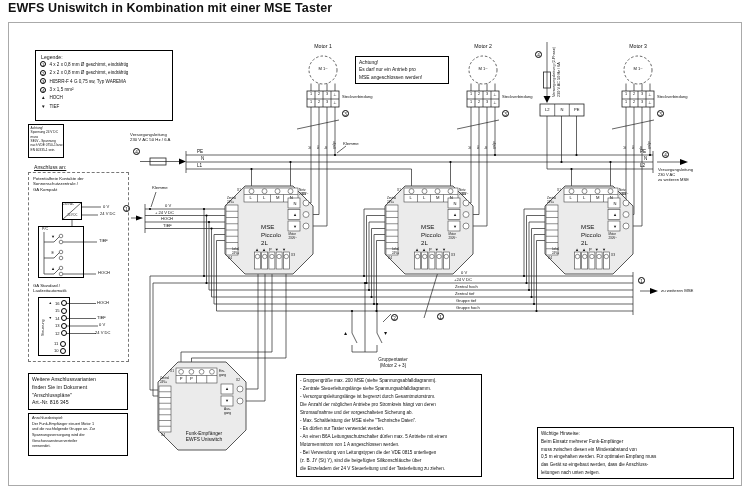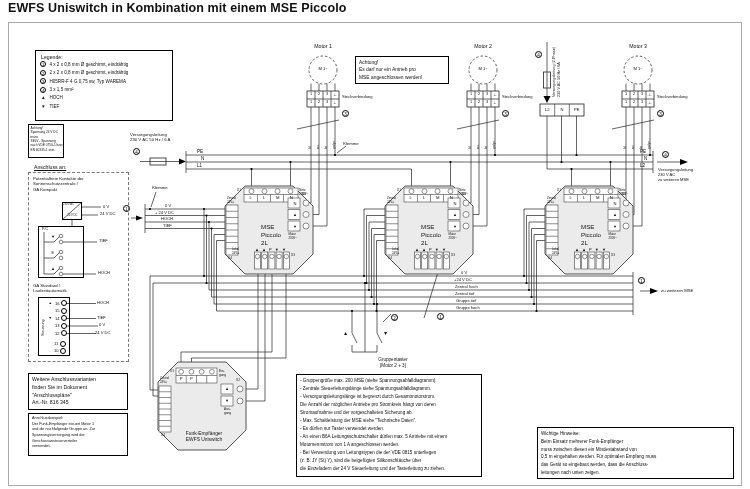--- a/index.html
+++ b/index.html
@@ -21,21 +21,21 @@
   .pw8{width:8px;text-align:center;font-size:3.8px;}
   .term{display:inline-block;width:4px;height:4px;border:0.7px solid #000;border-radius:50%;flex:none;}
   .grow{position:absolute;display:flex;align-items:center;gap:1.5px;}
   svg{position:absolute;left:0;top:0;}
   h1{position:absolute;left:8px;top:1px;margin:0;font-size:12.5px;letter-spacing:0.1px;}
 </style>
 </head>
 <body>
 
 <div id="wrap">
-  <h1>EWFS Uniswitch in Kombination mit einem MSE Piccolo</h1>
+  <h1>EWFS Uniswitch in Kombination mit einer MSE Taster</h1>
   <div class="box" style="left:8px;top:22px;width:734px;height:464px;border-color:#aaa;background:transparent;"></div>
 
   <svg width="750" height="489" viewBox="0 0 750 489">
     <defs>
       <g id="mse-shape" stroke="#444" stroke-width="0.6" fill="none">
         <polygon points="20,0 68,0 88,20 88,68 68,88 20,88 0,68 0,20" fill="#ebebeb" stroke-width="0.9"></polygon>
         <rect x="19" y="2" width="54" height="14" fill="#fff"></rect>
         <line x1="19" y1="8.5" x2="73" y2="8.5"></line>
         <line x1="32.5" y1="8.5" x2="32.5" y2="16"></line>
           <line x1="45.5" y1="8.5" x2="45.5" y2="16"></line>

